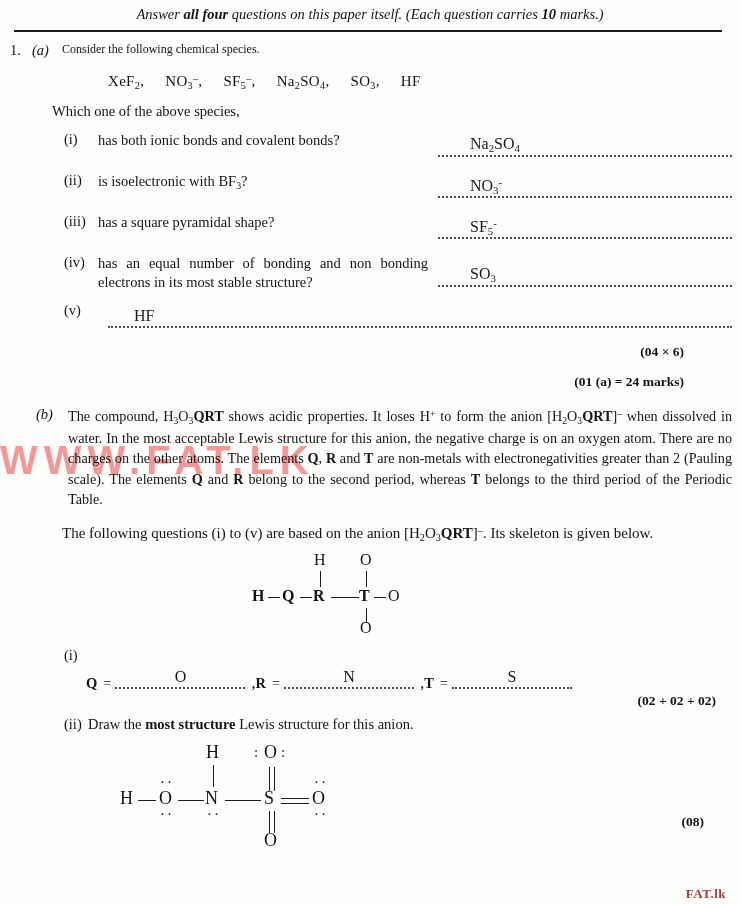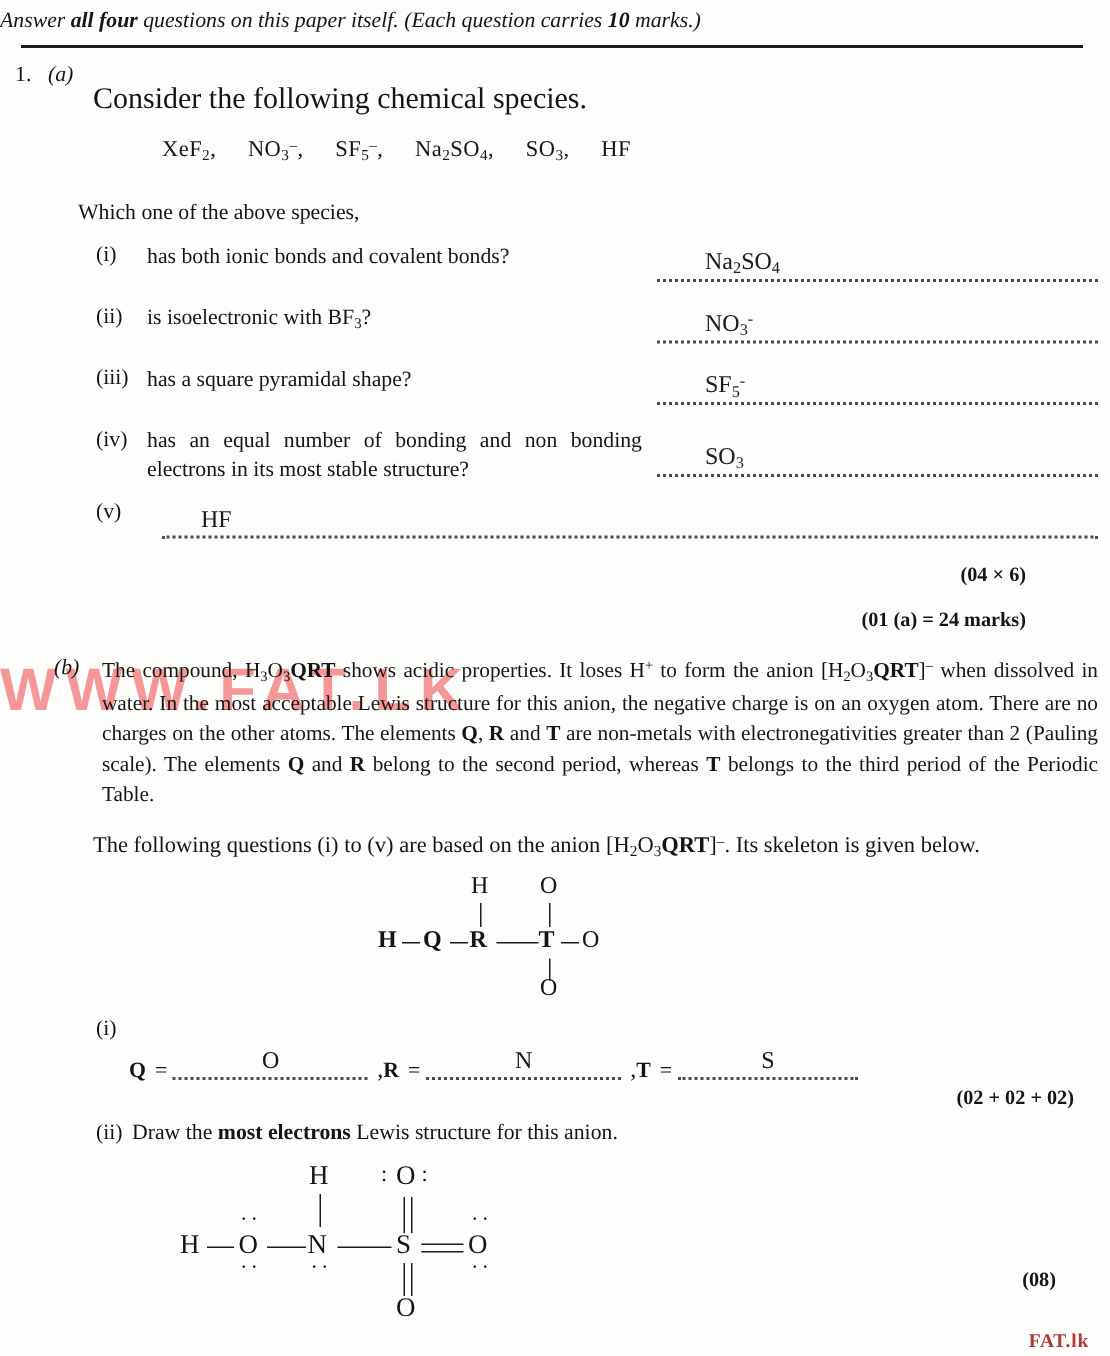--- a/index.html
+++ b/index.html
@@ -32,44 +32,44 @@
 
   .layer{position:relative; z-index:2;}
 
   
   .hdr-title{
     text-align:center; font-family:"Liberation Serif",serif;
     font-weight:bold; font-size:15.5px; letter-spacing:.6px;
     padding-top:6px;
   }
   .hdr-sub{
-    text-align:left; font-style:italic; font-size:14.5px;
+    text-align:center; font-style:italic; font-size:14.5px;
     margin-top:6px;
   }
   .hdr-sub b{font-weight:bold;}
   .rule{
     height:0; border-top:2px solid #1a1a1a;
     margin:7px 18px 0 14px;
   }
 
   
   .q-row{display:flex; margin-top:10px; padding-left:10px;}
   .q-num{width:22px; flex:0 0 22px; font-size:14.5px;}
   .q-lab{width:30px; flex:0 0 30px; font-size:14.5px; font-style:italic;}
-  .q-body{flex:1 1 auto; font-size:20px;margin-top:13px;}
+  .q-body{flex:1 1 auto; font-size:12px;}
 
   .species{
     margin:14px 0 0 108px;
     font-size:15px; letter-spacing:.3px;
   }
   .species span{margin-right:17px; white-space:nowrap;}
   sub{font-size:.68em; vertical-align:-.28em;}
   sup{font-size:.68em; vertical-align:.42em;}
 
-  .which{margin:24px 0 0 52px; font-size:14.5px;}
+  .which{margin:12px 0 0 52px; font-size:14.5px;}
 
   
   .item{display:flex; align-items:flex-start; margin-top:11px; padding-left:64px;}
   .item-rn{flex:0 0 34px; font-size:14.5px; text-align:left;}
   .item-txt{flex:0 0 330px; font-size:14.5px; line-height:1.28; text-align:justify;}
   .ans-wrap{
     flex:1 1 auto; position:relative; height:30px; margin-left:10px;
   }
   .ans-dots{
     position:absolute; left:0; right:8px; bottom:4px;
@@ -287,21 +287,21 @@
           <span class="dots"></span>
           <span class="val">S</span>
         </span>
       </div>
     </div>
 
     <div class="marks" style="margin-top:1px; padding-right:24px;">(02 + 02 + 02)</div>
 
     <div class="ident" style="margin-top:7px;">
       <div class="rn">(ii)</div>
-      <div style="font-size:14.5px;"><span>Draw the </span><b>most electrons</b><span> Lewis structure for this anion.</span></div>
+      <div style="font-size:14.5px;"><span>Draw the </span><b>most structure</b><span> Lewis structure for this anion.</span></div>
     </div>
 
     <div class="lewis">
 
       <span class="at" style="left:88px;  top:0px;">H</span>
       <span class="vline" style="left:95px; top:22px; height:22px;"></span>
 
       <span class="lp" style="left:136px; top:2px;">:</span>
       <span class="at" style="left:146px; top:0px;">O</span>
       <span class="lp" style="left:163px; top:2px;">:</span>

